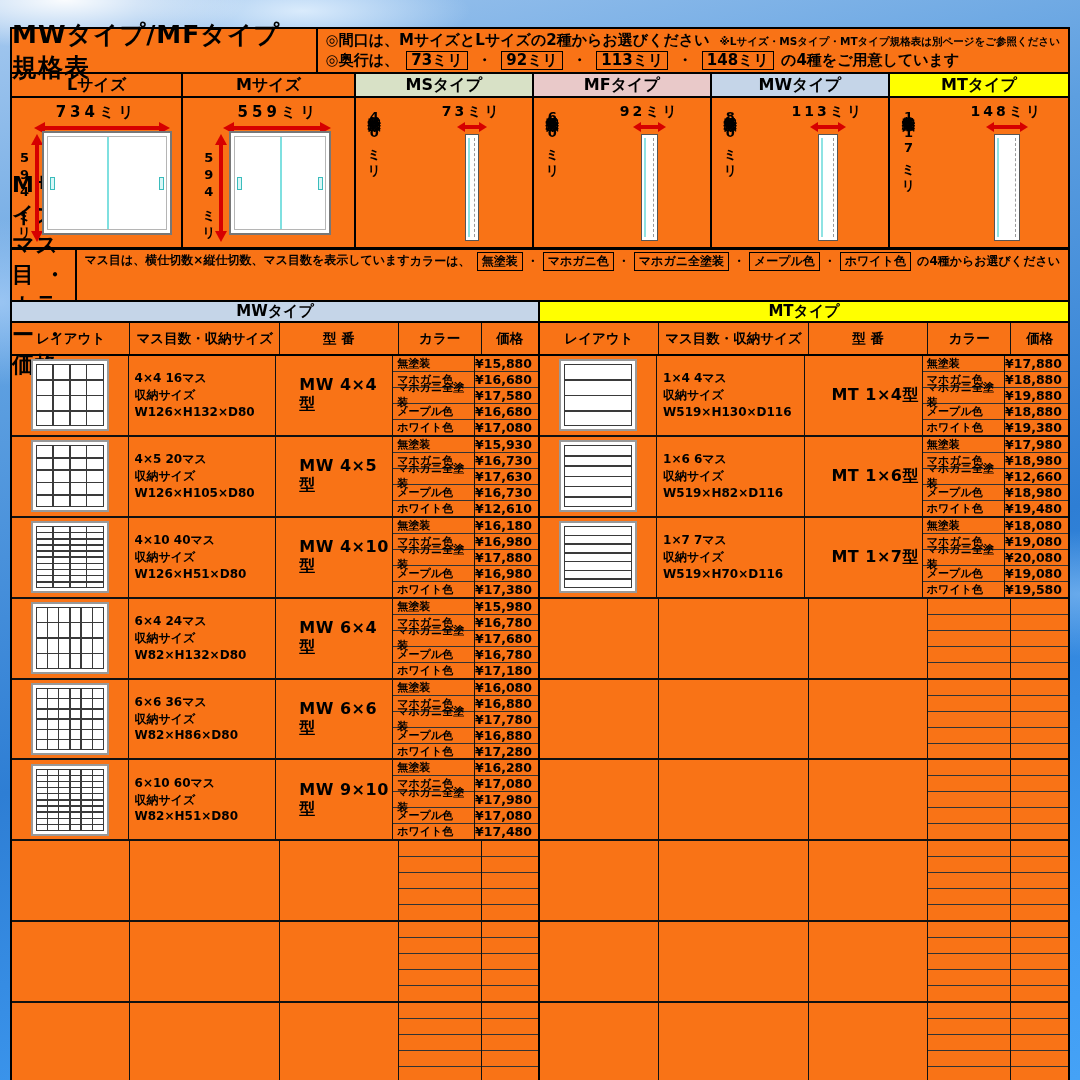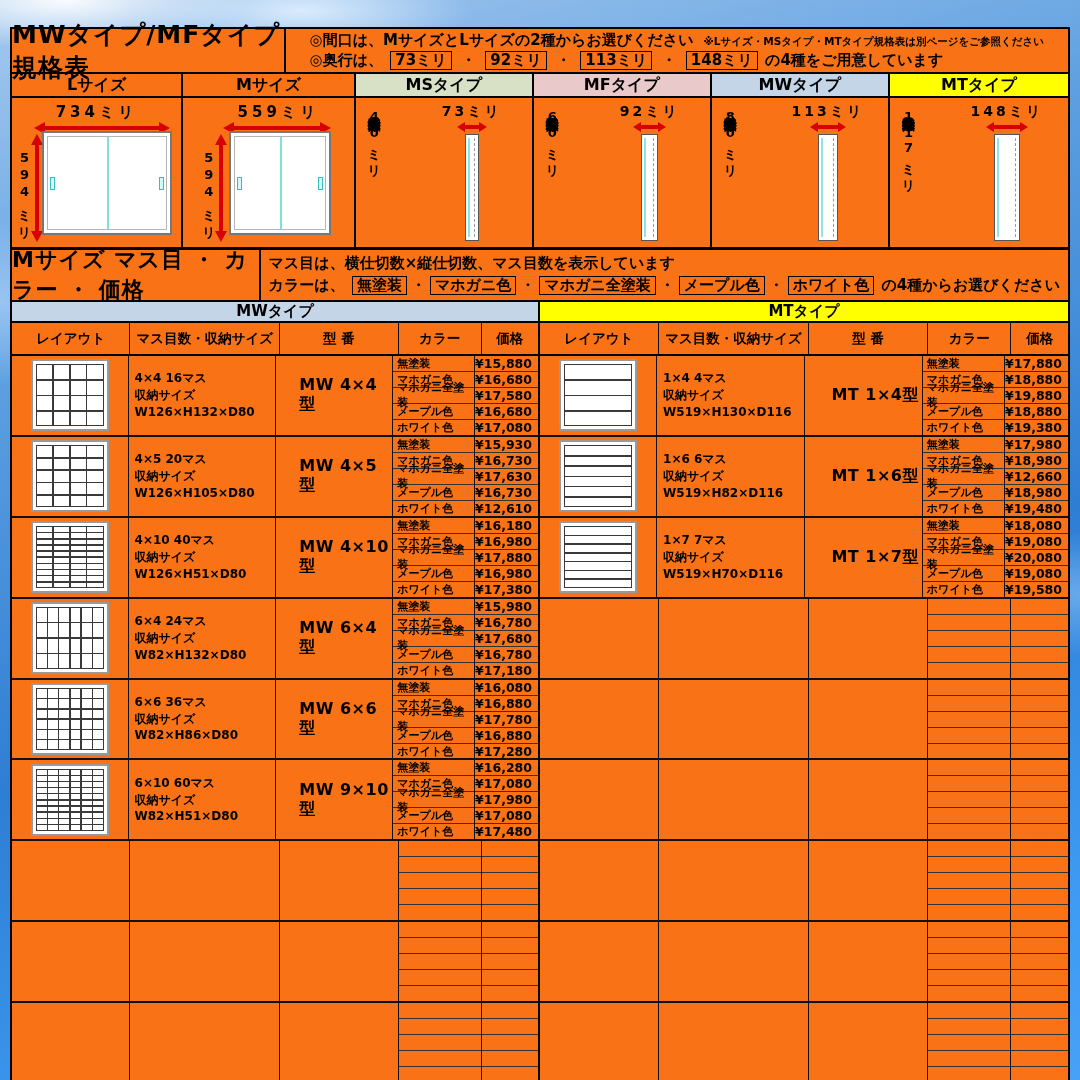--- a/index.html
+++ b/index.html
@@ -21,21 +21,21 @@
   }
   .row { display:flex; width:100%; }
   .bb2 { border-bottom:2px solid #000; }
   .bb3 { border-bottom:3px solid #000; }
 
   
   .r-title { height:45px; }
   .title-cell { width:345px; display:flex; align-items:center; justify-content:center;
     font-size:25px; letter-spacing:1px; border-right:2px solid #000; }
   .notes-cell { flex:1; display:flex; flex-direction:column; justify-content:flex-start;
-    padding:2px 24px; font-size:15px; line-height:1.3; white-space:nowrap; }
+    padding:2px 8px; font-size:15px; line-height:1.3; white-space:nowrap; }
   .note-small { font-size:10.5px; margin-left:10px; }
   .opt-box { display:inline-block; border:1.5px solid #000; padding:0 4px; margin:0 2px; line-height:17px; }
   .sep { margin:0 2px; }
 
   
   .r-dimhead { height:22px; font-size:15px; line-height:20px; text-align:center; }
   .dimhead-left { width:345px; border-right:2px solid #000; }
   .dimhead-right { flex:1; }
 
   .r-typehead { height:24px; font-size:16px; line-height:22px; text-align:center; }
@@ -86,22 +86,22 @@
     border-top:5px solid transparent; border-bottom:5px solid transparent; border-left:8px solid #d60000; }
   .d-rect { flex:1; border:1.5px solid #555; background:#fff; position:relative; }
   .d-rect::before { content:""; position:absolute; left:2px; top:3px; bottom:3px; width:2px; background:#8fe3e3; }
   .d-rect::after { content:""; position:absolute; right:3px; top:3px; bottom:3px;
     border-right:1.5px dashed #9a9a9a; }
 
   
   .r-noteband { height:52px; }
   .noteband-left { width:405px; border-right:2px solid #000; display:flex;
     align-items:center; justify-content:center; font-size:22px; letter-spacing:1px; }
-  .noteband-right { flex:1; display:flex; flex-direction:column; justify-content:center;
-    padding:2px 8px; font-size:15px; line-height:1.45; white-space:nowrap; }
+  .noteband-right { flex:1; display:flex; flex-direction:row; justify-content:center;
+    padding:2px 8px; font-size:12px; line-height:1.45; white-space:nowrap; }
 
   
   .r-band { height:21px; font-size:15px; line-height:19px; text-align:center; }
   .band-left { width:528px; border-right:2.5px solid #000; }
   .band-right { flex:1; }
 
   
   .r-cols { height:33px; font-size:13.5px; }
   .half { display:flex; }
   .half-left { width:528px; border-right:2.5px solid #000; }

